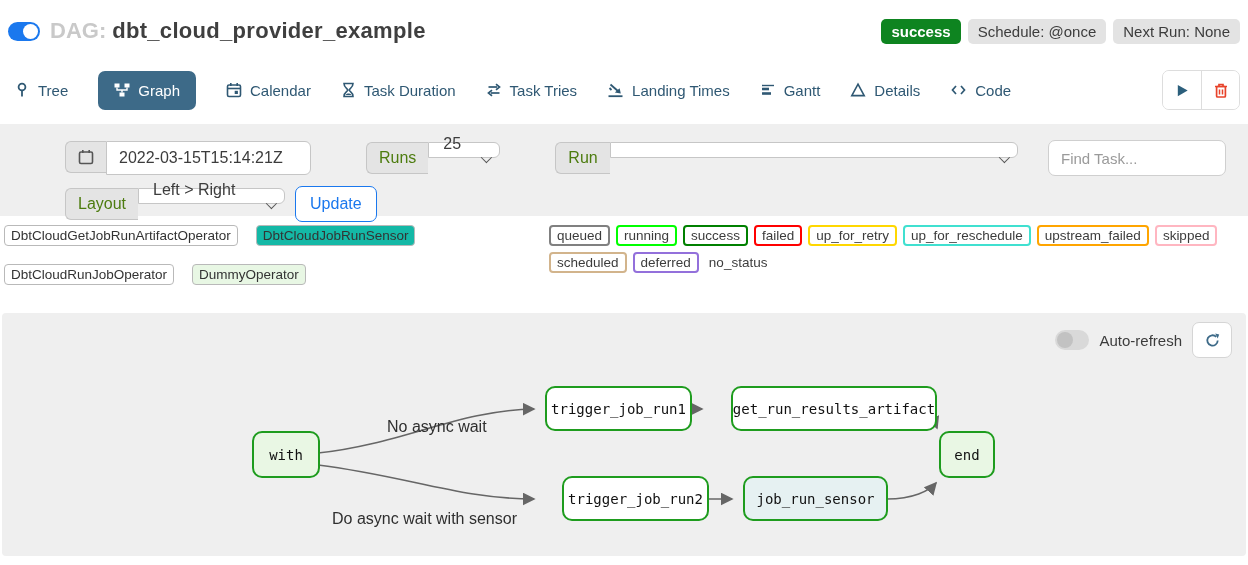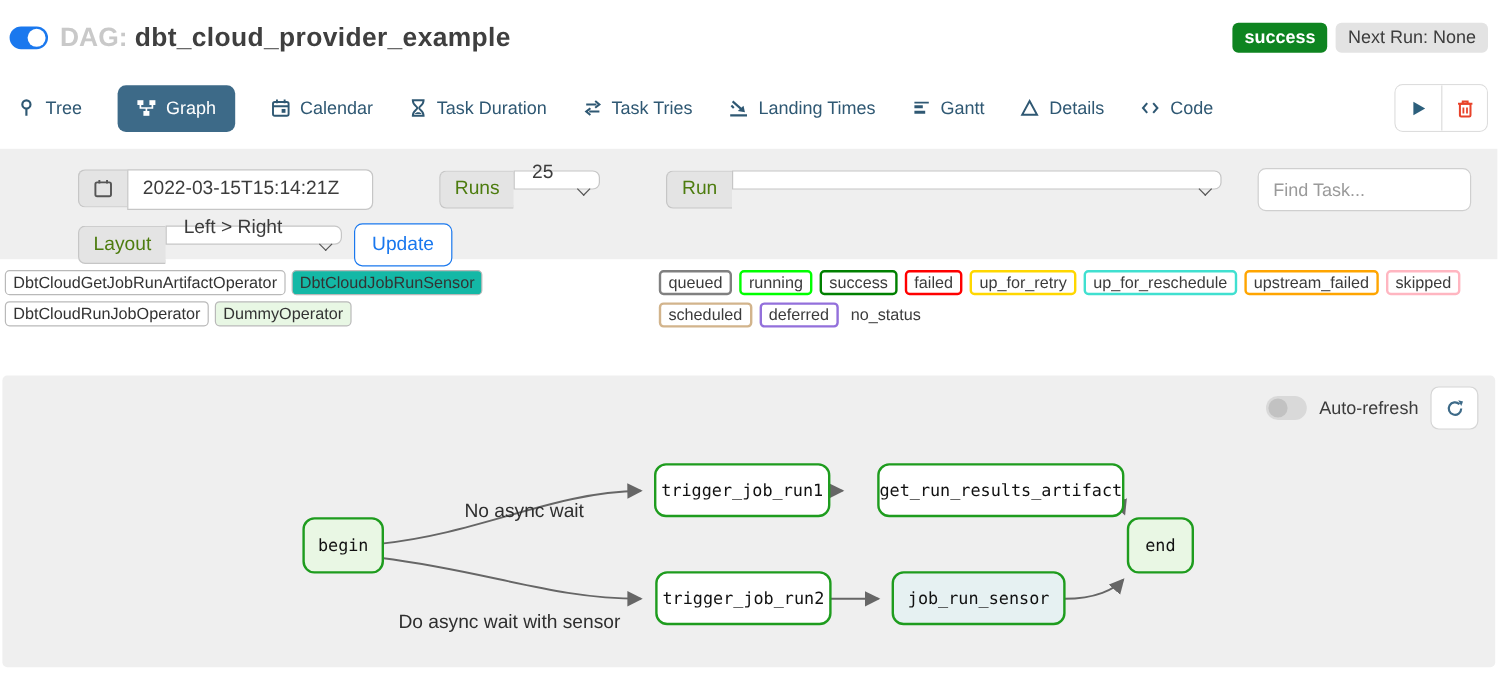--- a/index.html
+++ b/index.html
@@ -63,21 +63,21 @@
     padding:0 12px; font-size:15px; color:#3c3c3c; background:#fff; font-family:"Liberation Sans", sans-serif;
   }
   .find-task::placeholder { color:#9a9a9a; }
   .update-btn {
     border:1.5px solid #1a78ee; color:#1a78ee; background:#fff; font-size:16px;
     height:36px; padding:0 14px; border-radius:7px; cursor:pointer; font-family:"Liberation Sans", sans-serif;
   }
 
   
   .legend { display:flex; align-items:flex-start; padding:9px 4px 6px 4px; }
-  .legend-ops { width:545px; display:flex; flex-wrap:wrap; gap:5px; }
+  .legend-ops { width:545px; display:flex; flex-wrap:wrap; gap:18px; }
   .legend-states { flex:1; display:flex; flex-wrap:wrap; gap:6px; align-items:center; }
   .op-badge {
     font-size:13.5px; color:#333; background:#fff; border:1px solid #b9b9b9; border-radius:4px;
     padding:2px 6px; white-space:nowrap;
   }
   .st-badge {
     font-size:13.5px; color:#3c3c3c; background:#fff; border:2px solid #ef4444; border-radius:4px;
     padding:1px 6px; white-space:nowrap;
   }
   .st-plain { font-size:13.5px; color:#3c3c3c; padding:1px 4px; white-space:nowrap; }
@@ -105,20 +105,21 @@
 
 <div class="header">
   <div class="toggle">
       <div class="knob"></div>
     </div>
   <div class="dag-title">
     <span class="prefix">DAG:</span><span class="name">dbt_cloud_provider_example</span>
   </div>
   <div class="header-badges">
     <span class="badge success">success</span>
+    <span class="badge">Schedule: @once</span>
     <span class="badge">Next Run: None</span>
   </div>
 </div>
 
 <div class="tabbar">
   <div class="tab">
     <svg width="16" height="16" viewBox="0 0 16 16">
         <circle cx="8" cy="5" r="3.4" fill="none" stroke="currentColor" stroke-width="1.8"></circle>
         <line x1="8" y1="8.6" x2="8" y2="14.5" stroke="currentColor" stroke-width="1.8"></line>
       </svg>
@@ -281,25 +282,25 @@
       <path d="M 690 96 L 700 96" marker-end="url(#arrow)"></path>
       <path d="M 916 97 C 927 100, 932 107, 935 115" marker-end="url(#arrow)"></path>
       <path d="M 690 186 L 730 186" marker-end="url(#arrow)"></path>
       <path d="M 885 186 C 911 186, 927 178, 934 170" marker-end="url(#arrow)"></path>
     </g>
   </svg>
 
   <div class="edge-label" style="left:385px; top:105px;">No async wait</div>
   <div class="edge-label" style="left:330px; top:197px;">Do async wait with sensor</div>
 
-  <div class="node" style="left: 250px; top: 118px; width: 68px; height: 47px; background: rgb(233, 247, 228); border-color: rgb(30, 156, 30);">begin</div>
+  <div class="node" style="left: 250px; top: 118px; width: 68px; height: 47px; background: rgb(233, 247, 228); border-color: rgb(30, 156, 30);">with</div>
   <div class="node" style="left: 543px; top: 73px; width: 147px; height: 45px; background: rgb(255, 255, 255); border-color: rgb(30, 156, 30);">trigger_job_run1</div>
   <div class="node" style="left: 729px; top: 73px; width: 206px; height: 45px; background: rgb(255, 255, 255); border-color: rgb(30, 156, 30);">get_run_results_artifact</div>
   <div class="node" style="left: 937px; top: 118px; width: 56px; height: 47px; background: rgb(233, 247, 228); border-color: rgb(30, 156, 30);">end</div>
-  <div class="node" style="left: 544px; top: 163px; width: 147px; height: 45px; background: rgb(255, 255, 255); border-color: rgb(30, 156, 30);">trigger_job_run2</div>
+  <div class="node" style="left: 560px; top: 163px; width: 147px; height: 45px; background: rgb(255, 255, 255); border-color: rgb(30, 156, 30);">trigger_job_run2</div>
   <div class="node" style="left: 741px; top: 163px; width: 145px; height: 45px; background: rgb(230, 241, 242); border-color: rgb(30, 156, 30);">job_run_sensor</div>
 
   <div class="graph-toolbar">
     <div class="mini-toggle">
         <div class="knob"></div>
       </div>
     <span class="auto-refresh-label">Auto-refresh</span>
     <div class="refresh-btn">
       <svg width="17" height="17" viewBox="0 0 17 17">
           <path d="M13.7 8.5 A5.2 5.2 0 1 1 12.2 4.8" fill="none" stroke="currentColor" stroke-width="1.8"></path>

